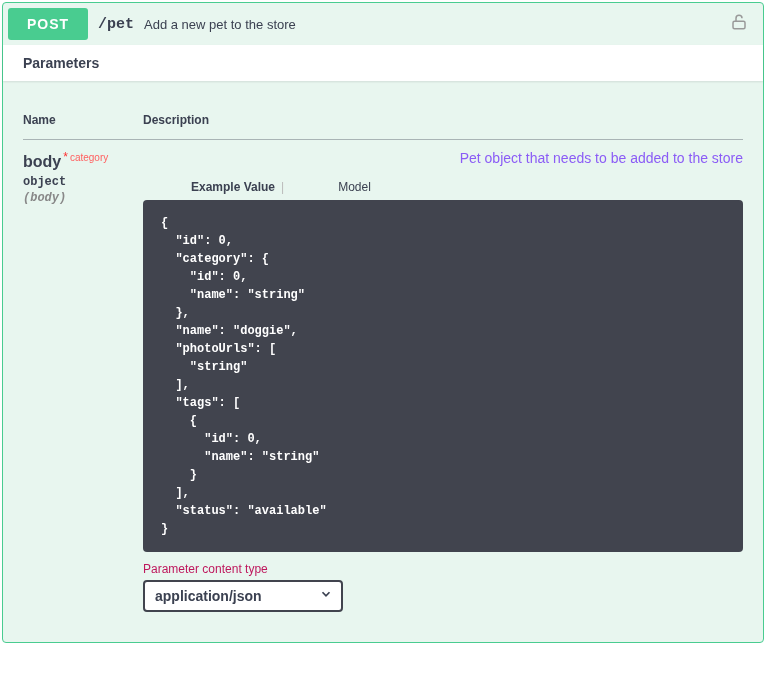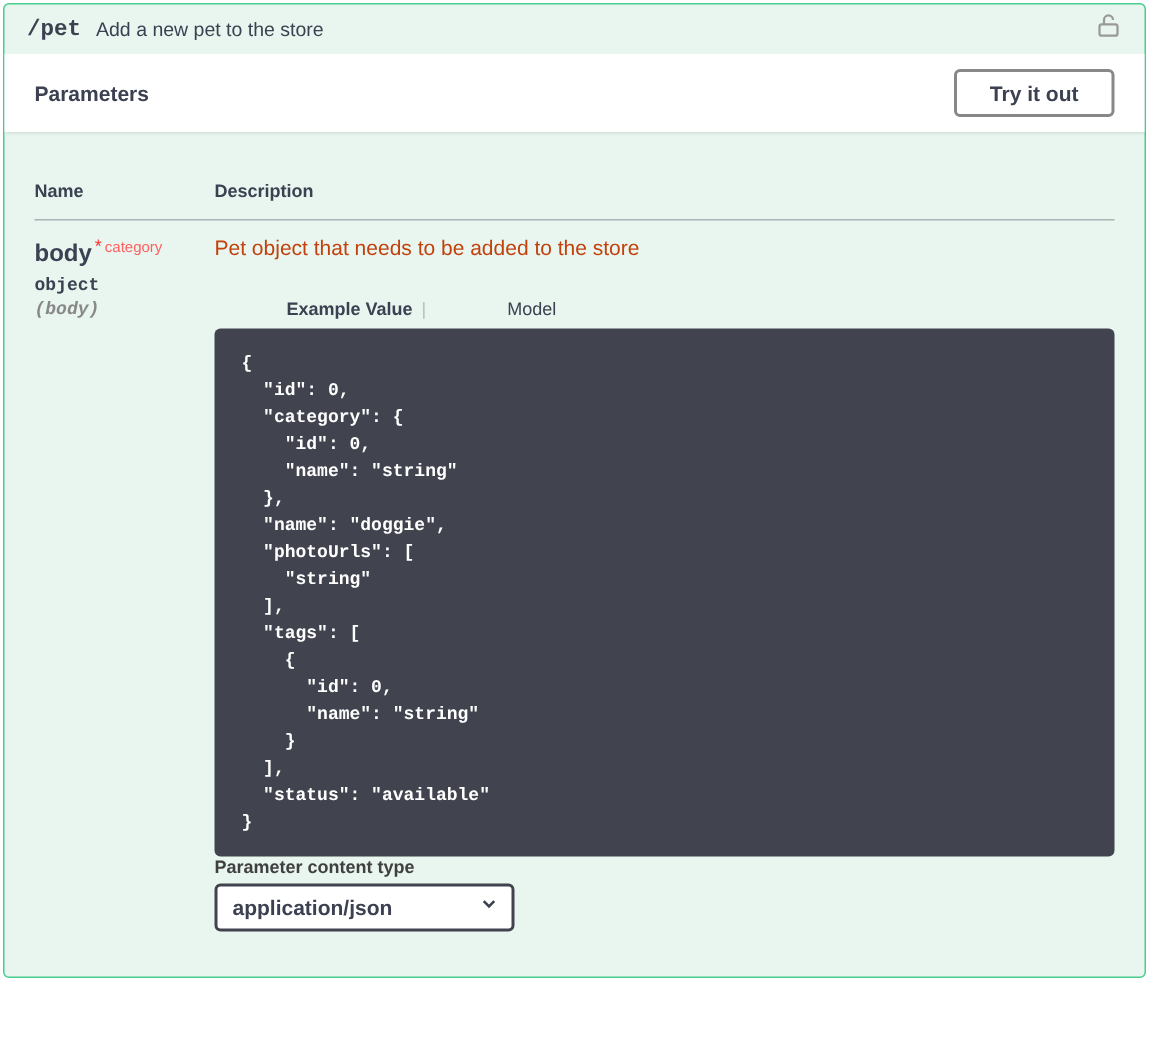--- a/index.html
+++ b/index.html
@@ -124,22 +124,23 @@
 }
 .param-in {
   font-family: Liberation Mono, monospace;
   font-size: 12px;
   color: #888;
   font-style: italic;
   font-weight: 600;
 }
 .param-desc {
   font-size: 14px;
-  color: #c2410c;
-  margin-bottom: 26px;
+  color: #8b5cf6;
+  margin-bottom: 14px;
+  text-align: right;
 }
 .model-tabs {
   font-size: 12px;
   margin-bottom: 6px;
 }
 .tab {
   color: #3b4151;
   cursor: pointer;
   padding-left: 48px;
 }
@@ -157,22 +158,23 @@
   font-size: 12px;
   font-weight: 600;
   padding: 14px 18px;
   border-radius: 4px;
   white-space: pre;
   line-height: 1.5;
   cursor: pointer;
 }
 .content-type-label {
   font-size: 12px;
-  font-weight: 700;
-  color: #404040;
+  font-weight: 400;
+  color: #be185d;
+  margin-top: 10px;
   display: block;
 }
 .select-wrap {
   position: relative;
   display: inline-block;
   margin-top: 4px;
 }
 .select-wrap select {
   appearance: none;
   -webkit-appearance: none;
@@ -193,33 +195,33 @@
   transform: translateY(-50%);
   pointer-events: none;
   color: #3b4151;
 }
 </style>
 </head>
 <body>
 
 <div class="opblock">
   <div class="opblock-summary">
+    <span class="method-badge">POST</span>
     <span class="path">/pet</span>
     <span class="summary-desc">Add a new pet to the store</span>
     <span class="lock-icon">
       <svg width="18" height="18" viewBox="0 0 24 24" fill="none" stroke="currentColor" stroke-width="2">
         <rect x="4" y="11" width="16" height="10" rx="2"></rect>
         <path d="M8 11V7a4 4 0 0 1 8 0"></path>
       </svg>
     </span>
   </div>
 
   <div class="opblock-section-header">
     <span class="section-title">Parameters</span>
-    <button class="try-btn">Try it out</button>
   </div>
 
   <div class="params-body">
     <table class="params-table">
       <thead>
         <tr>
           <th class="col-name">Name</th>
           <th>Description</th>
         </tr>
       </thead>

